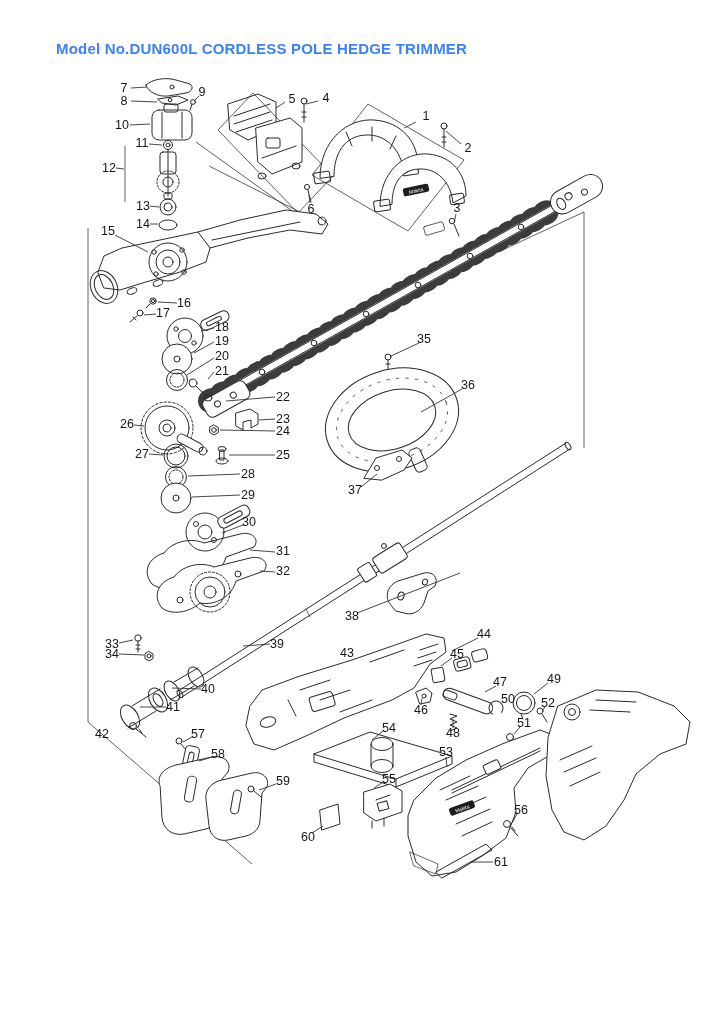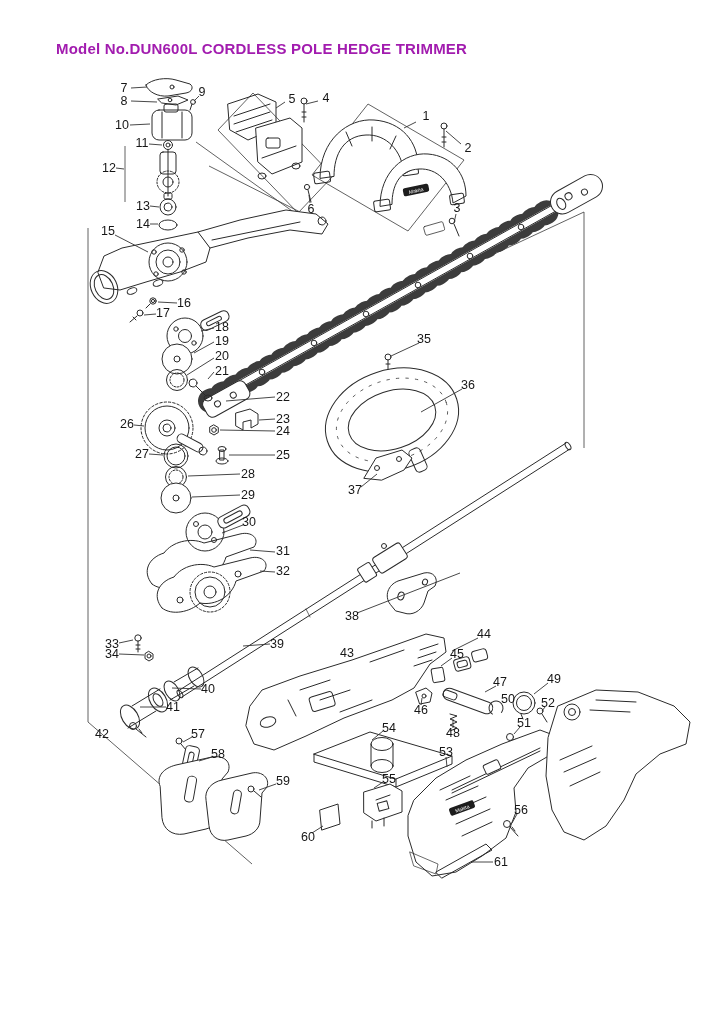--- a/index.html
+++ b/index.html
@@ -1,19 +1,19 @@
 <!DOCTYPE html>
 <html><head>
 <meta charset="utf-8">
 <style>
   html,body{margin:0;padding:0;background:#ffffff;}
   .page{position:relative;width:724px;height:1024px;background:#fff;overflow:hidden;
         font-family:"Liberation Sans",sans-serif;}
   .title{position:absolute;left:56px;top:40px;font-weight:bold;font-size:15px;
-         letter-spacing:.2px;color:#a21caf;white-space:nowrap;}
+         letter-spacing:.2px;color:#3b82f6;white-space:nowrap;}
   svg.diagram{position:absolute;left:0;top:0;}
   .art{stroke:#2b2b2b;fill:none;stroke-width:1;stroke-linejoin:round;stroke-linecap:round;}
   .thin{stroke-width:.7;}
   .frame{stroke:#3a3a3a;stroke-width:.8;fill:none;}
   .fillw{fill:#fff;}
   .dark{fill:#1d1d1d;stroke:none;}
   .teethstroke{stroke:#3c3c3c;}
   .plabel{font:12.5px "Liberation Sans",sans-serif;fill:#161616;text-anchor:middle;dominant-baseline:central;}
   .brandtxt{font:5px "Liberation Sans",sans-serif;fill:#fff;text-anchor:middle;dominant-baseline:central;stroke:none;}
   .leader{stroke:#333;stroke-width:.9;}

